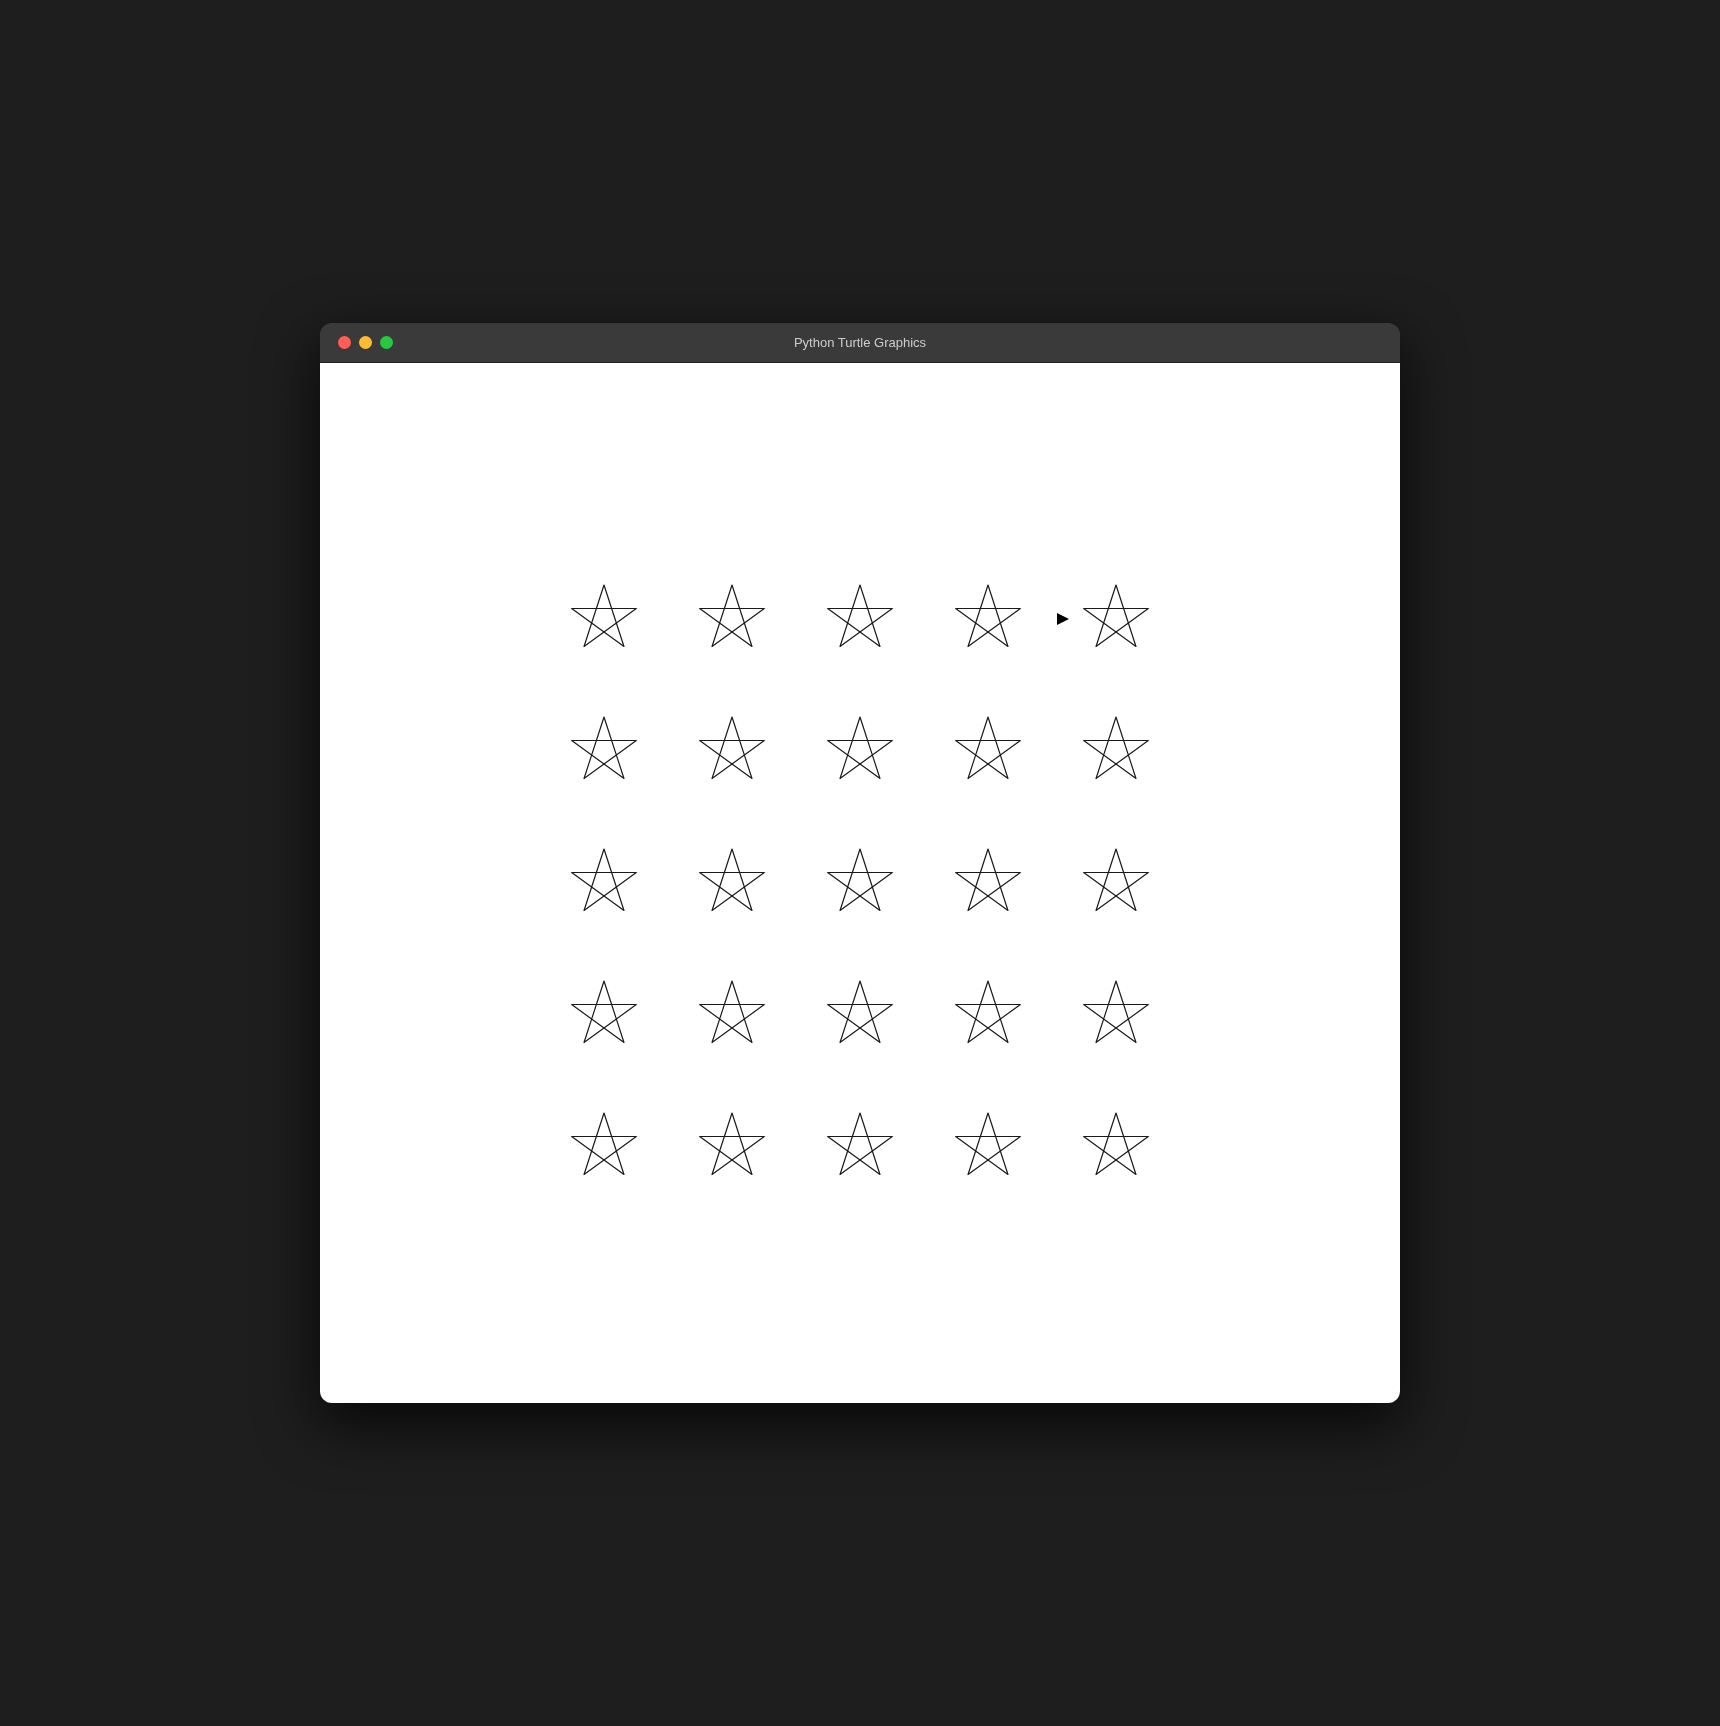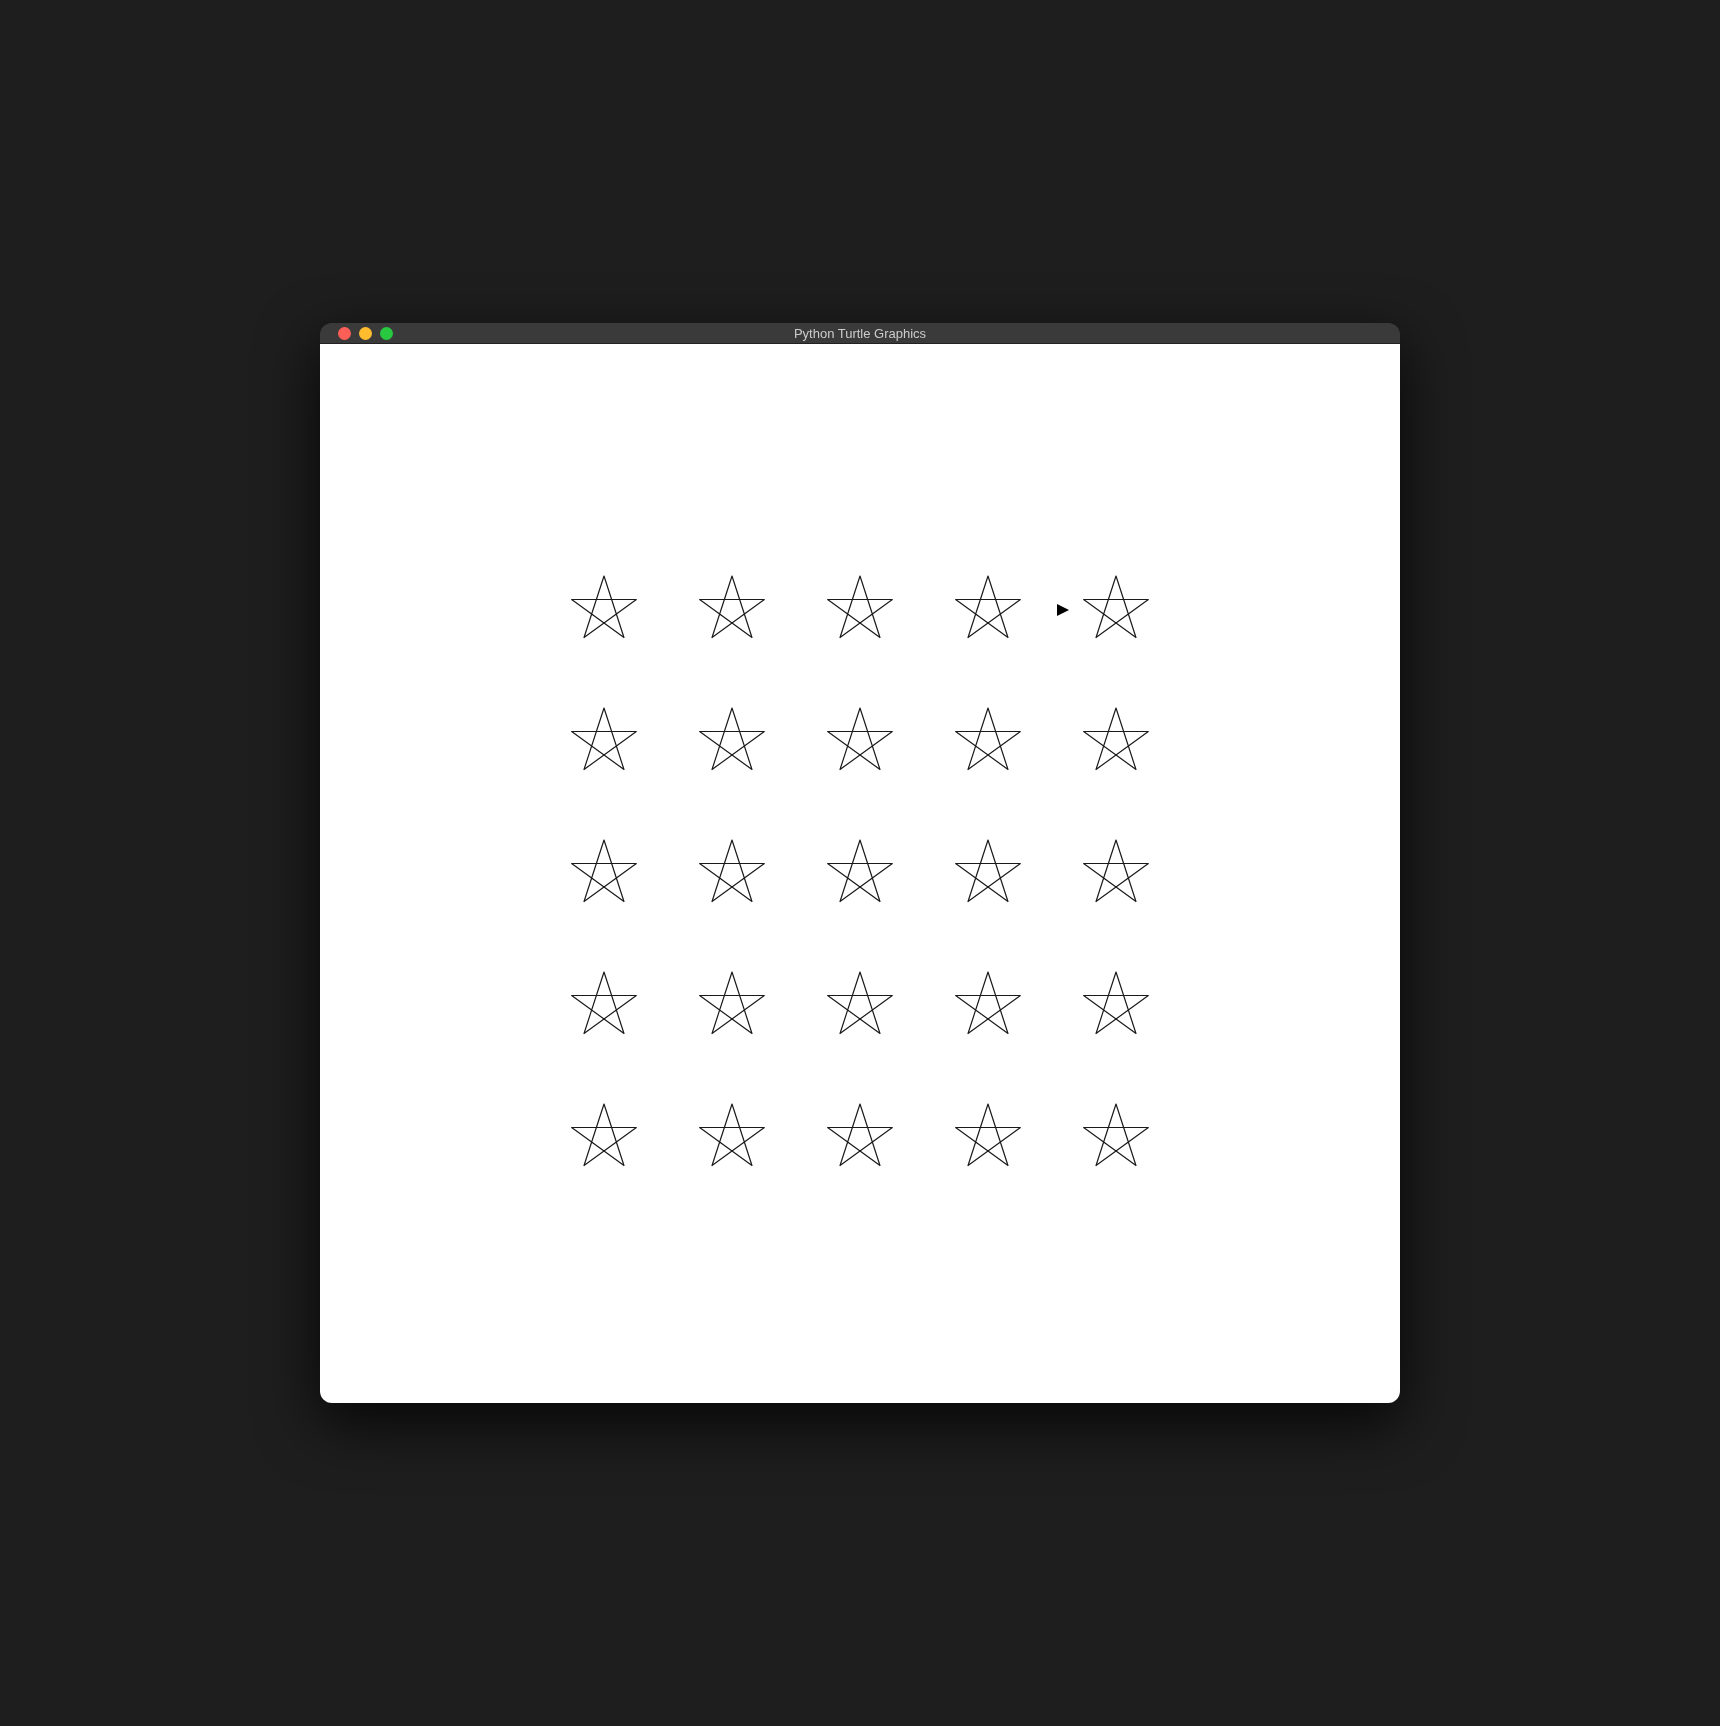--- a/index.html
+++ b/index.html
@@ -22,21 +22,21 @@
       height: 1080px;
       background: #2b2b2b;
       border-radius: 12px;
       overflow: hidden;
       box-shadow: 0 20px 60px rgba(0,0,0,0.8);
       display: flex;
       flex-direction: column;
     }
 
     .title-bar {
-      height: 21px;
+      height: 40px;
       background: #3a3a3a;
       display: flex;
       align-items: center;
       padding: 0 18px;
       flex-shrink: 0;
       border-bottom: 1px solid #222;
       position: relative;
     }
 
     .traffic-lights {

